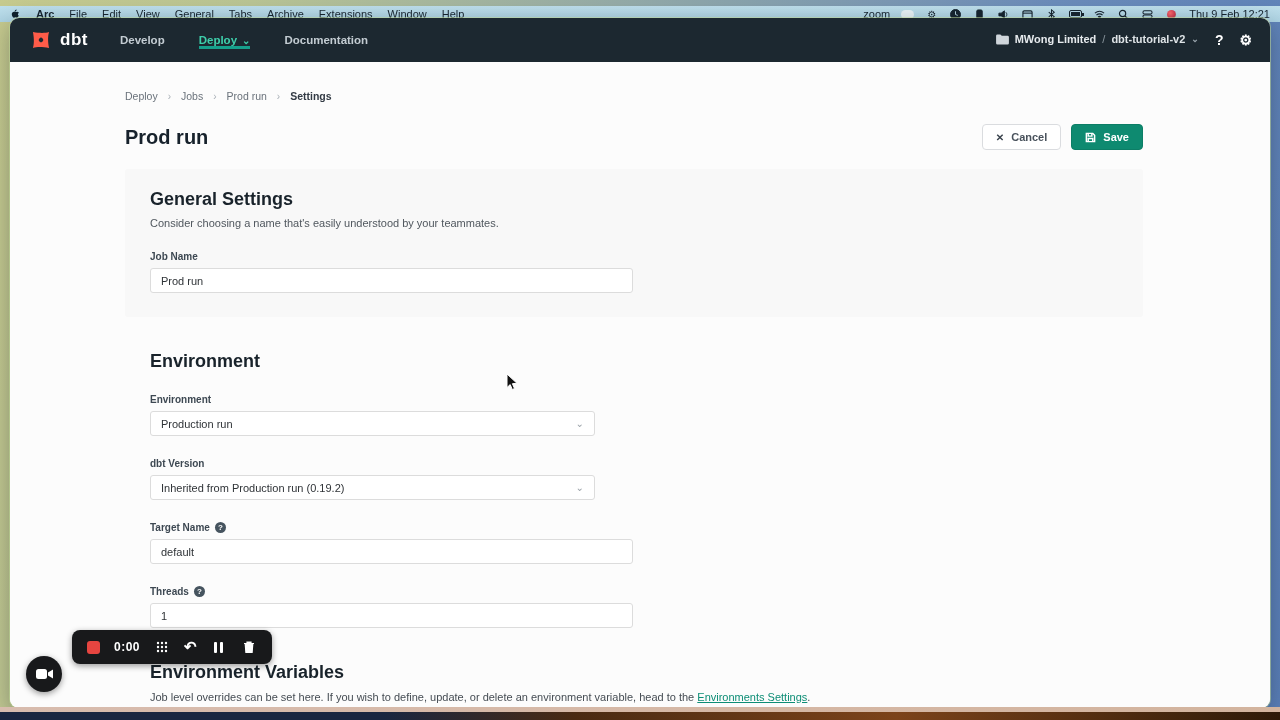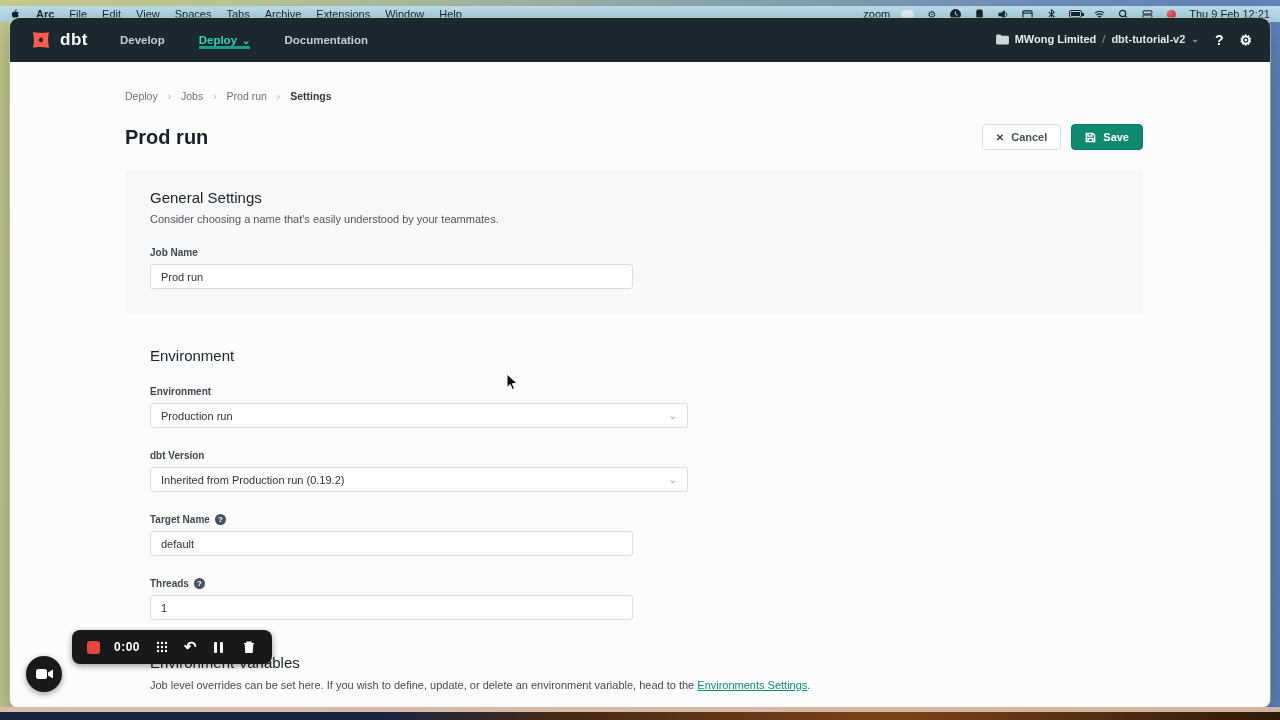--- a/index.html
+++ b/index.html
@@ -65,29 +65,29 @@
   .titlerow .actions { margin-left:auto; display:flex; gap:10px; }
   .btn { display:inline-flex; align-items:center; gap:7px; height:26px; padding:0 13px; border-radius:4px;
     font-size:11px; font-weight:bold; cursor:default; }
   .btn-cancel { background:#fff; border:1px solid #dadcdf; color:#49525c; }
   .btn-cancel .x { font-size:10px; color:#39424c; }
   .btn-save { background:#0e8a70; color:#fff; border:1px solid #0c7e66; }
   .btn-save svg { width:11px; height:11px; fill:none; stroke:#fff; stroke-width:1.6; }
 
   .card { margin-top:19px; background:#f8f8f8; border-radius:3px; padding:20px 25px 24px 25px; }
   .section { margin-top:34px; padding:0 25px; }
-  .sec-h { font-size:15px; font-weight:normal; color:#19232b; }
+  .sec-h { font-size:18px; font-weight:bold; color:#19232b; }
   .sec-d { margin-top:7px; font-size:11px; color:#50575e; }
   .field { margin-top:22px; }
   .field-label { font-size:10px; font-weight:bold; color:#3d4852; display:flex; align-items:center; gap:5px; }
   .help-dot { width:11px; height:11px; border-radius:50%; background:#46545f; color:#fff; font-size:8px; font-weight:bold;
     display:inline-flex; align-items:center; justify-content:center; }
   .tin { margin-top:6px; width:483px; height:25px; border:1px solid #dcdcdc; border-radius:3px; background:#fff;
     font-family:"Liberation Sans", sans-serif; font-size:11px; color:#2f3337; padding:0 10px; display:block; }
-  .sel { margin-top:6px; width:538px; height:25px; border:1px solid #dcdcdc; border-radius:3px; background:#fff;
+  .sel { margin-top:6px; width:445px; height:25px; border:1px solid #dcdcdc; border-radius:3px; background:#fff;
     font-size:11px; color:#2f3337; padding:0 10px; display:flex; align-items:center; position:relative; }
   .sel .chev { position:absolute; right:10px; color:#9aa1a8; font-size:10px; }
 
   .ev-desc { margin-top:8px; font-size:11px; color:#454c53; }
   .ev-desc a { color:#0c8d75; text-decoration:underline; }
 
   
   .rec-circle { position:absolute; left:26px; top:656px; width:36px; height:36px; border-radius:50%;
     background:#18191b; display:flex; align-items:center; justify-content:center; box-shadow:0 2px 6px rgba(0,0,0,.4); }
   .rec-circle svg { width:17px; height:12px; fill:#fff; }
@@ -112,21 +112,21 @@
     <span class="apple">
       <svg viewBox="0 0 16 16">
           <path d="M11.5 8.6c0-1.8 1.5-2.6 1.5-2.6s-.8-1.4-2.6-1.4c-1 0-1.8.6-2.3.6-.5 0-1.3-.6-2.2-.6C4 4.6 2.6 6 2.6 8.3c0 2.6 2 5.1 3.2 5.1.6 0 1.1-.5 2-.5.9 0 1.3.5 2 .5 1.2 0 2.6-2.3 2.9-3.4-1.2-.5-1.2-1.4-1.2-1.4z"></path>
           <path d="M8.8 3.8c.6-.7.9-1.6.8-2.3-.7 0-1.6.5-2.1 1.2-.5.6-.9 1.5-.8 2.3.8 0 1.6-.5 2.1-1.2z"></path>
         </svg>
     </span>
     <span class="m-item bold">Arc</span>
     <span class="m-item">File</span>
     <span class="m-item">Edit</span>
     <span class="m-item">View</span>
-    <span class="m-item">Spaces</span>
+    <span class="m-item">General</span>
     <span class="m-item">Tabs</span>
     <span class="m-item">Archive</span>
     <span class="m-item">Extensions</span>
     <span class="m-item">Window</span>
     <span class="m-item">Help</span>
   </div>
   <div class="m-right">
     <span class="m-item">zoom</span>
     <span class="mb-ico">
         <span class="cloud-blob"></span>

